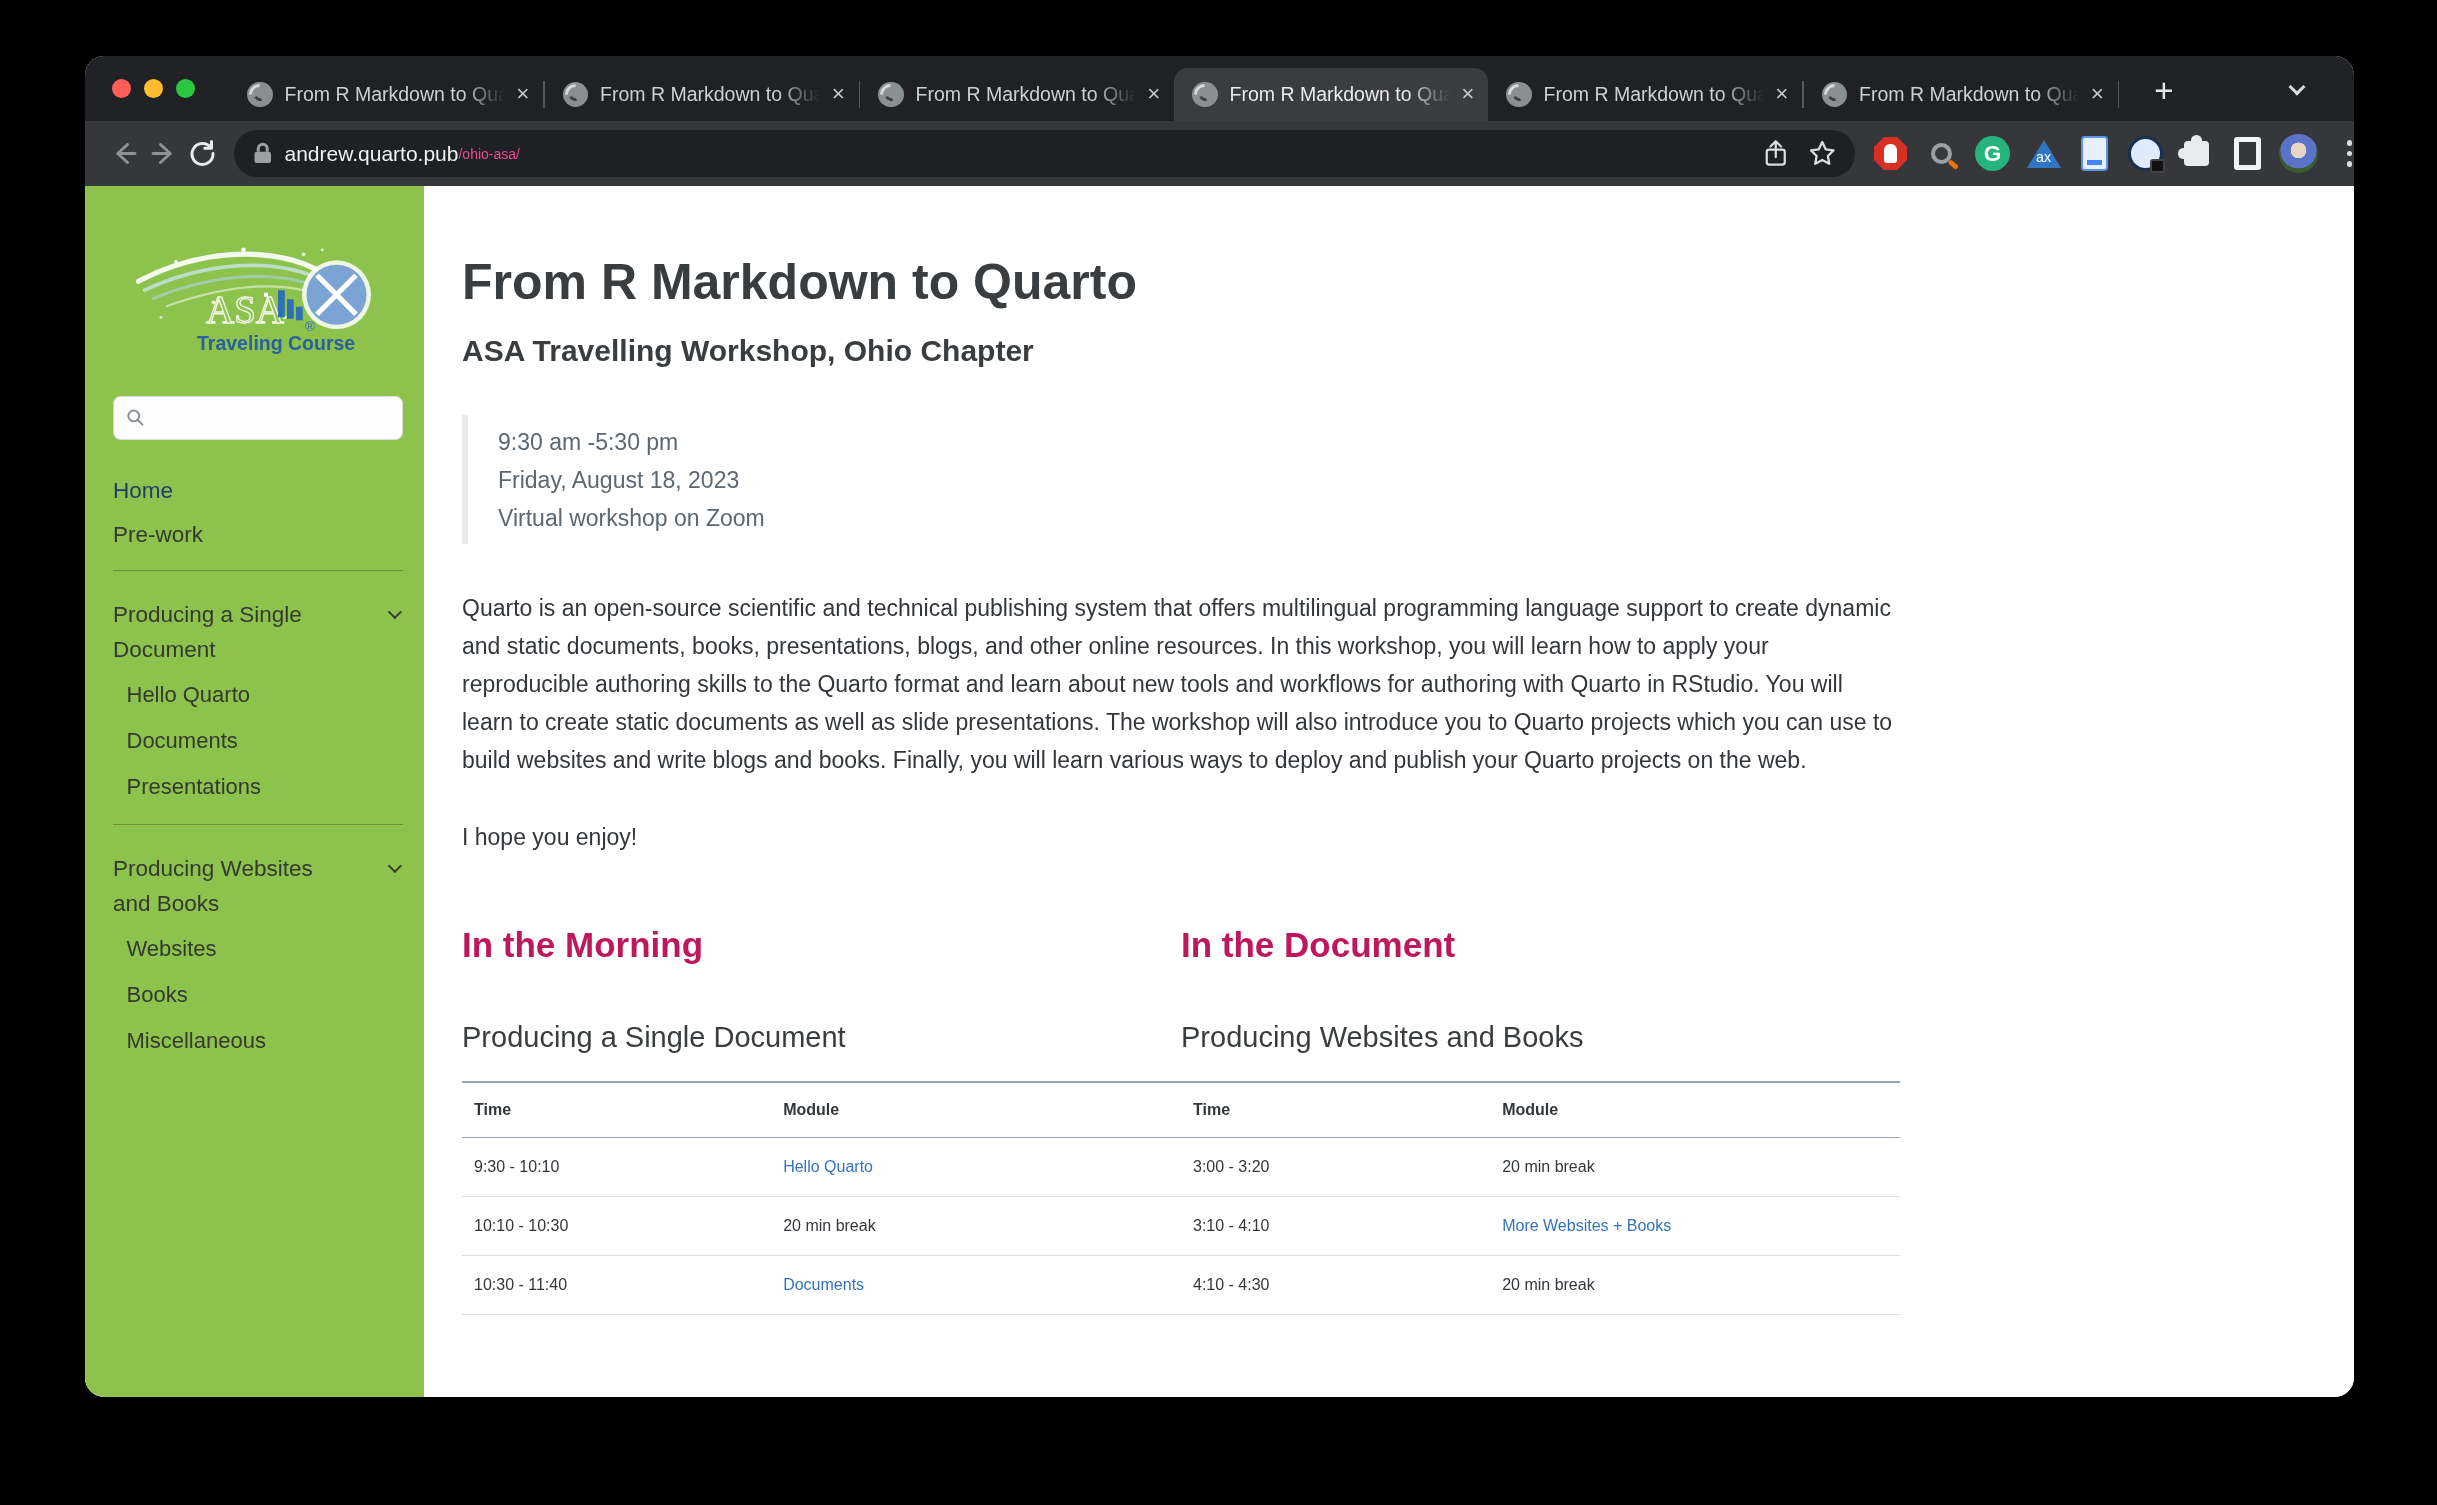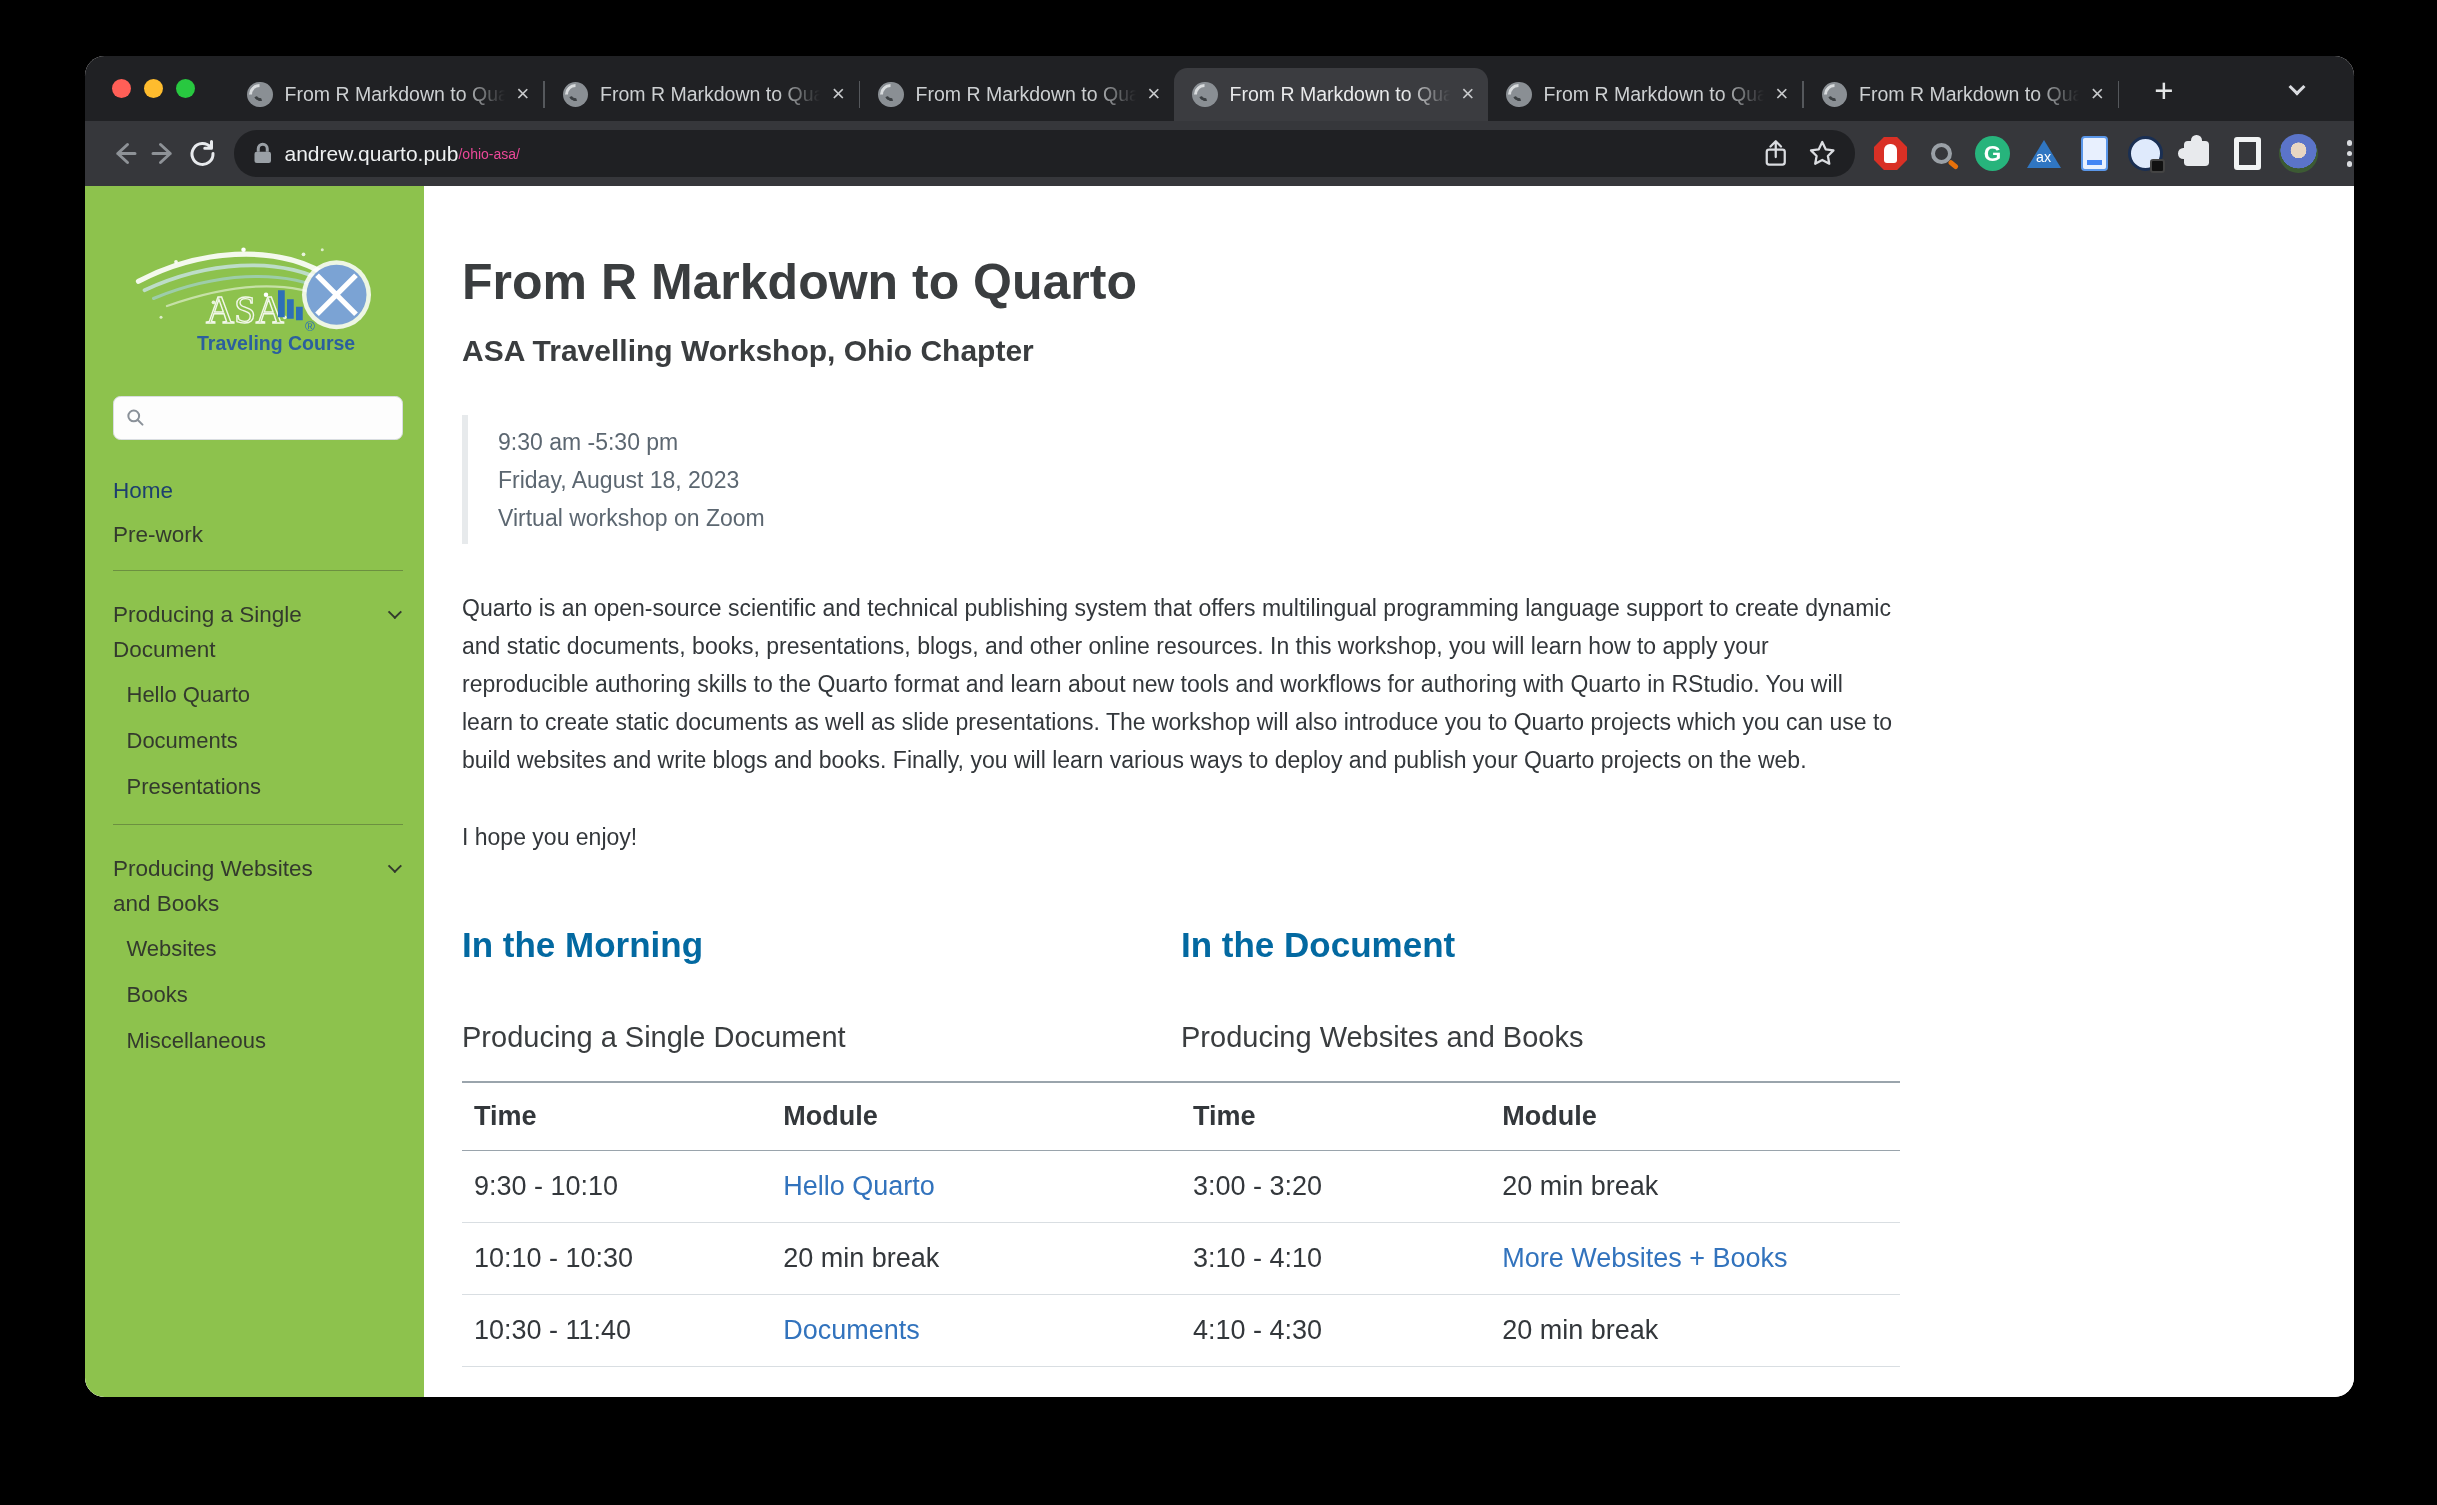--- a/index.html
+++ b/index.html
@@ -96,23 +96,23 @@
   .main { flex:1; padding:33px 0 0 38px; min-width:0; }
   .main-inner { width:1438px; }
   h1.title { font-size:50px; line-height:57px; font-weight:600; color:#3a3d3f; margin-top:35px; }
   .subtitle { font-size:30px; line-height:38px; font-weight:600; color:#3a3d3f; margin-top:21px; }
   blockquote { margin-top:45px; border-left:6px solid #e7eaec; padding:7.5px 0 7.5px 30px;
     color:#5c6771; font-size:23px; line-height:38px; }
   p.body-p { margin-top:45px; font-size:23px; line-height:38px; color:#33373b; }
   p.body-p2 { margin-top:39px; font-size:23px; line-height:38px; color:#33373b; }
 
   .schedule { margin-top:68px; display:grid; grid-template-columns:719px 719px; column-gap:0; }
-  .sched-col h2 { font-size:35px; line-height:42px; font-weight:600; color:#0369a1; }
+  .sched-col h2 { font-size:35px; line-height:42px; font-weight:600; color:#be185d; }
   .sched-col h3 { font-size:29px; line-height:36px; font-weight:500; color:#3a3d3f; margin-top:53px; }
-  table { width:100%; border-collapse:collapse; margin-top:25.5px; font-size:27px; color:#33373b; }
+  table { width:100%; border-collapse:collapse; margin-top:25.5px; font-size:16px; color:#33373b; }
   th { text-align:left; font-weight:700; padding:18px 12px; border-top:2.3px solid #9aa4ac; border-bottom:1.5px solid #9aa4ac; }
   td { padding:20px 12px; border-bottom:1.5px solid #d9dee2; }
   th.col-time, td.col-time { width:43%; }
   td .mod-link { color:#3273bd; text-decoration:none; }
 </style>
 </head>
 <body>
 
 <div class="window">
 

